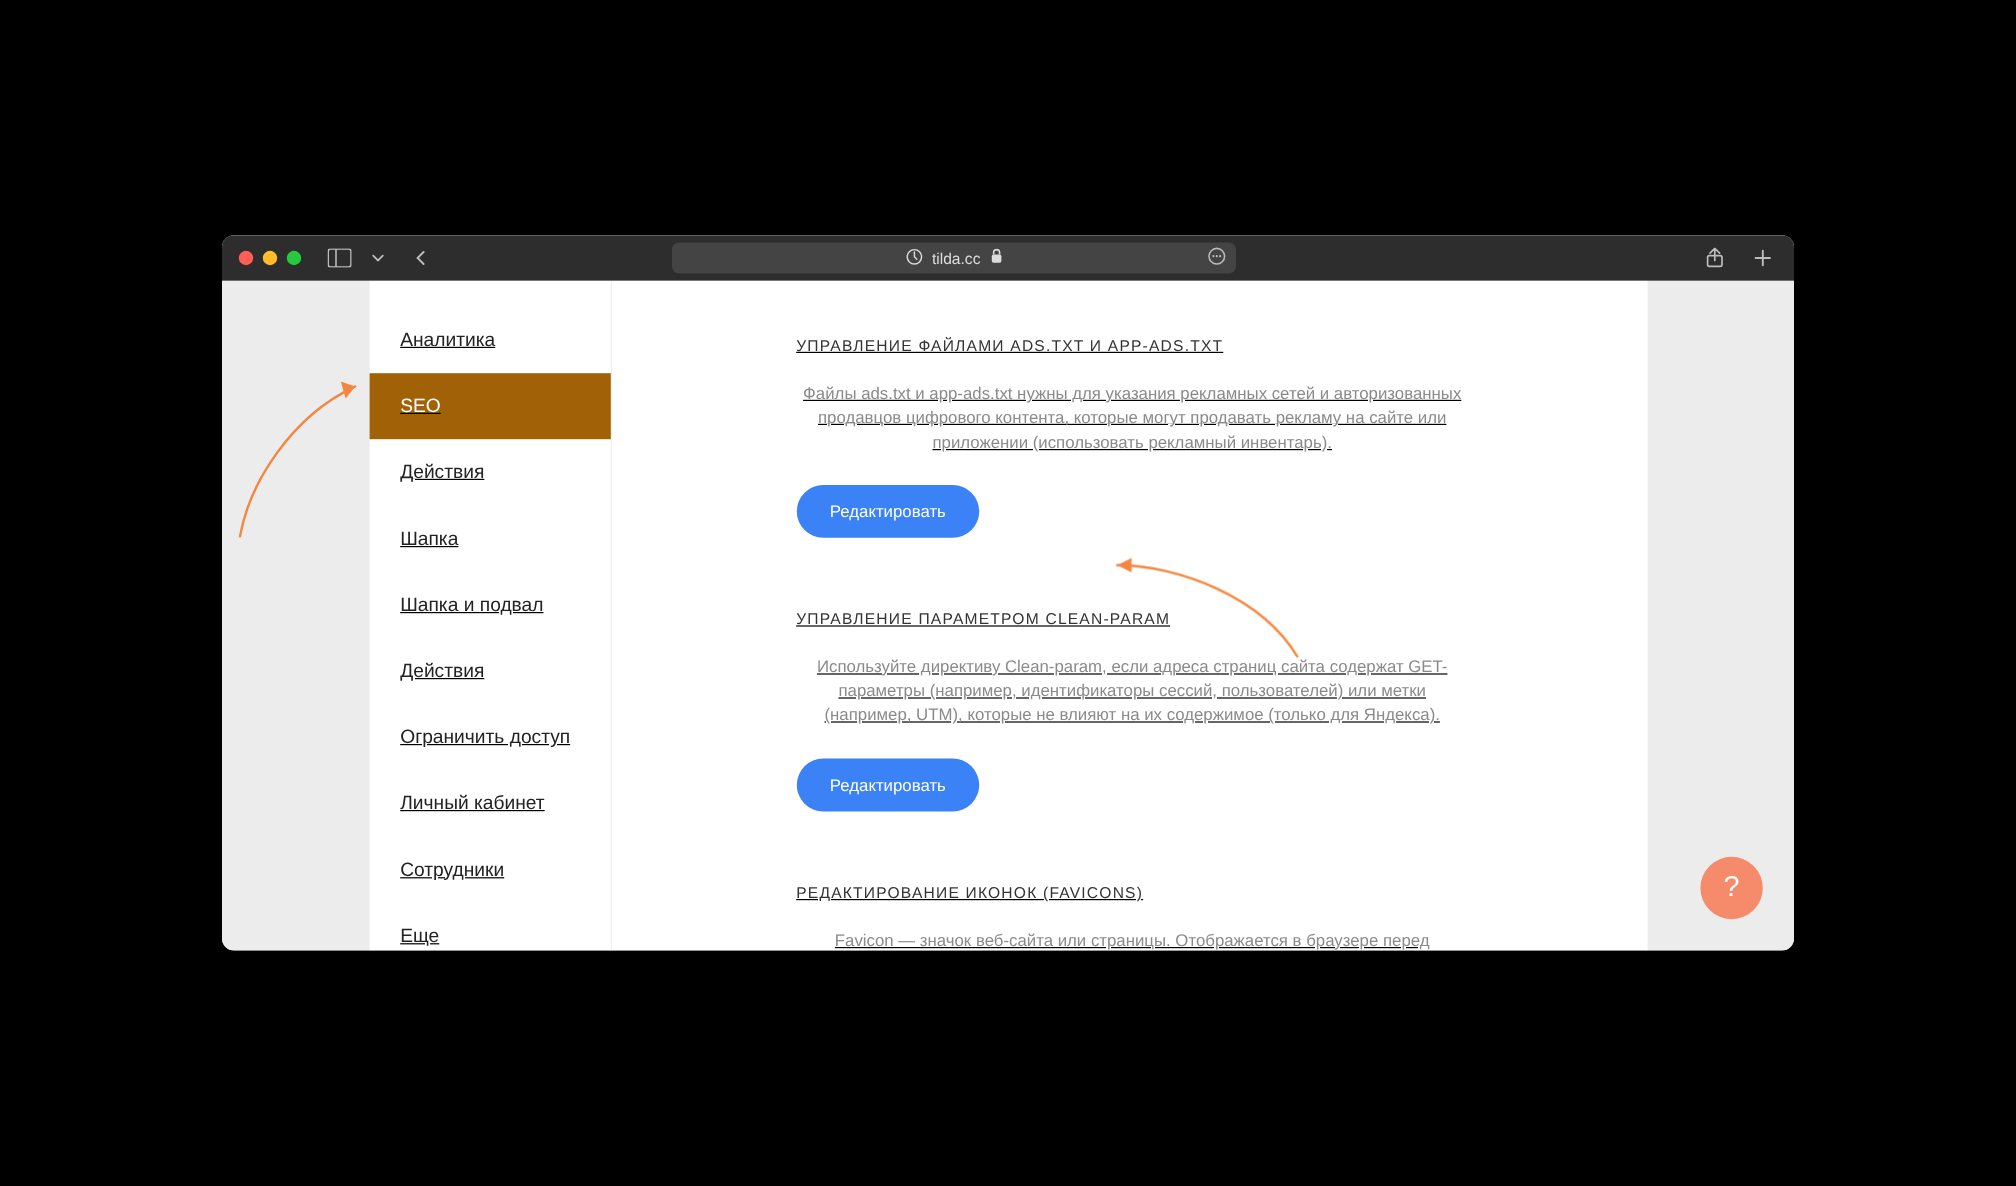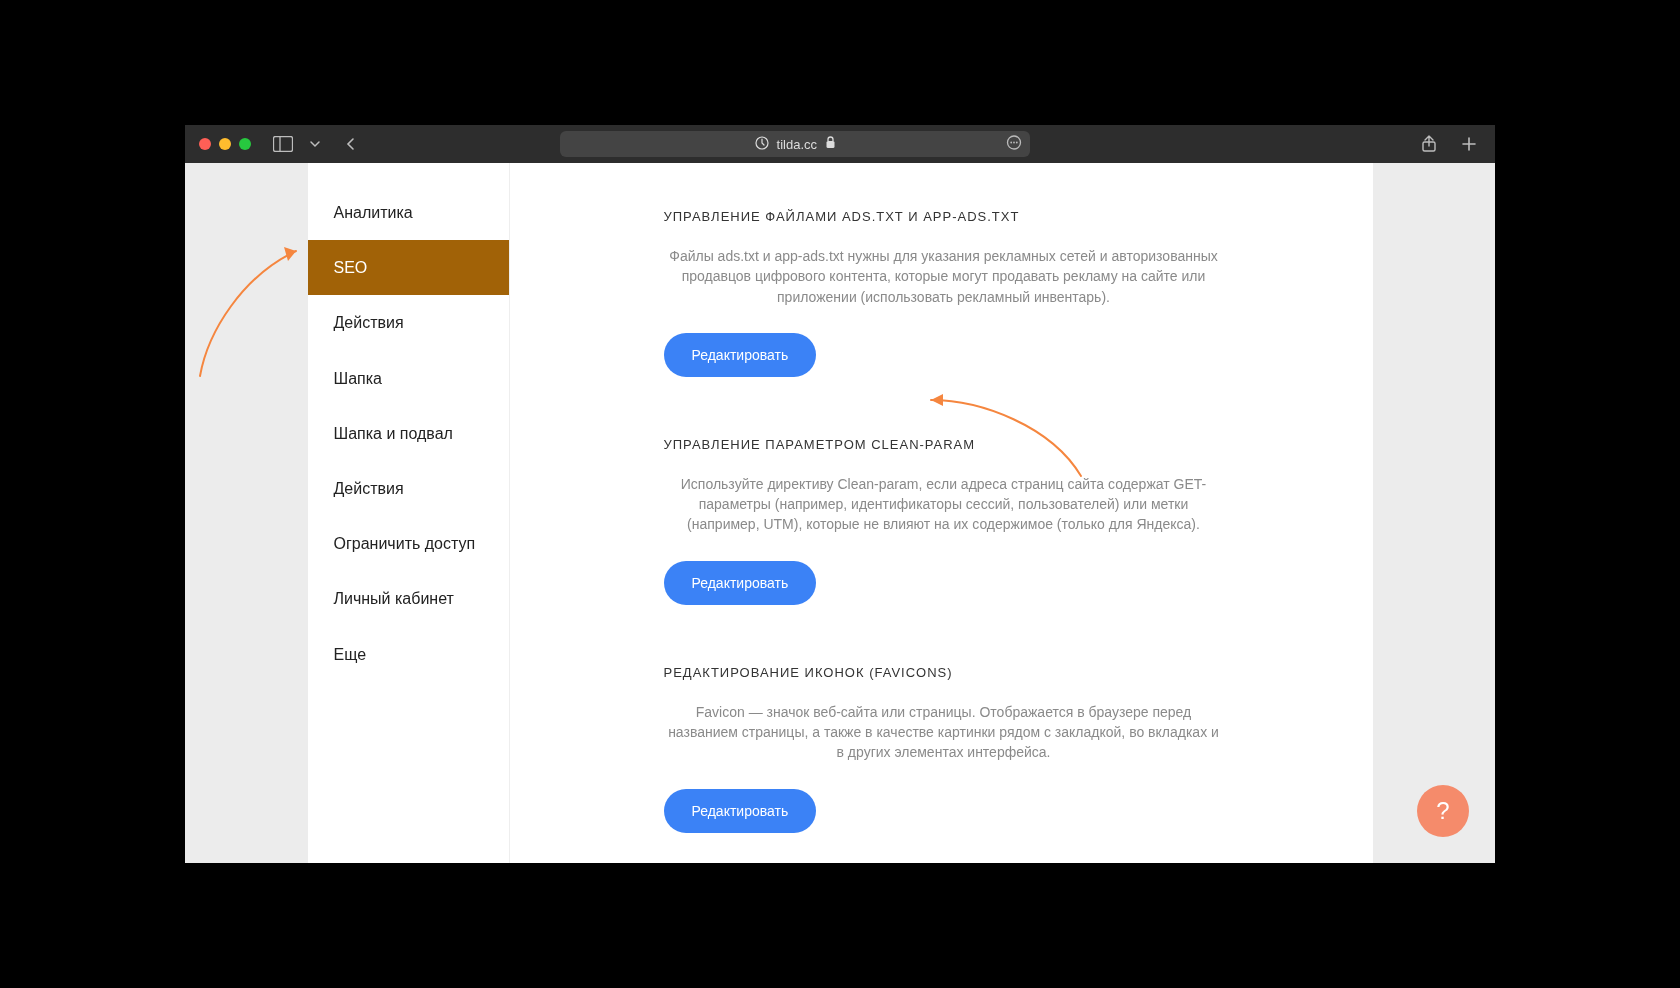--- a/index.html
+++ b/index.html
@@ -6,23 +6,23 @@
   html, body { height: 100%; }
   body {
     background: #000;
     font-family: -apple-system, BlinkMacSystemFont, "Segoe UI", Helvetica, Arial, sans-serif;
     display: flex;
     align-items: center;
     justify-content: center;
   }
   .window {
     width: 1310px;
-    height: 738px;
+    height: 596px;
     background: #ececec;
-    border-radius: 0;
+    border-radius: 10px;
     overflow: hidden;
     position: relative;
     display: flex;
     flex-direction: column;
     box-shadow: 0 20px 60px rgba(0,0,0,0.6);
   }
   
   .titlebar {
     height: 38px;
     background: #2d2d2d;
@@ -80,20 +80,21 @@
     justify-content: center;
     overflow: hidden;
     position: relative;
   }
   .panel {
     width: 1065px;
     background: #fff;
     height: 100%;
     display: flex;
     position: relative;
+    text-decoration: underline;
   }
   .sidebar {
     width: 202px;
     border-right: 1px solid #eee;
     padding-top: 22px;
   }
   .sidebar-item {
     padding: 18px 26px;
     font-size: 16px;
     color: #222;
@@ -229,20 +230,21 @@
 
       <div class="sidebar">
         <div class="sidebar-item"><span>Аналитика</span></div>
         <div class="sidebar-item active"><span>SEO</span></div>
         <div class="sidebar-item"><span>Действия</span></div>
         <div class="sidebar-item"><span>Шапка</span></div>
         <div class="sidebar-item"><span>Шапка и подвал</span></div>
         <div class="sidebar-item"><span>Действия</span></div>
         <div class="sidebar-item"><span>Ограничить доступ</span></div>
         <div class="sidebar-item"><span>Личный кабинет</span></div>
+        <div class="sidebar-item"><span>Сотрудники</span></div>
         <div class="sidebar-item"><span>Еще</span></div>
       </div>
 
       <div class="main">
 
         <div class="section">
           <div class="section-title">УПРАВЛЕНИЕ ФАЙЛАМИ ADS.TXT И APP-ADS.TXT</div>
           <div class="section-desc">Файлы ads.txt и app-ads.txt нужны для указания рекламных сетей и авторизованных продавцов цифрового контента, которые могут продавать рекламу на сайте или приложении (использовать рекламный инвентарь).</div>
           <button class="btn">Редактировать</button>
         </div>

